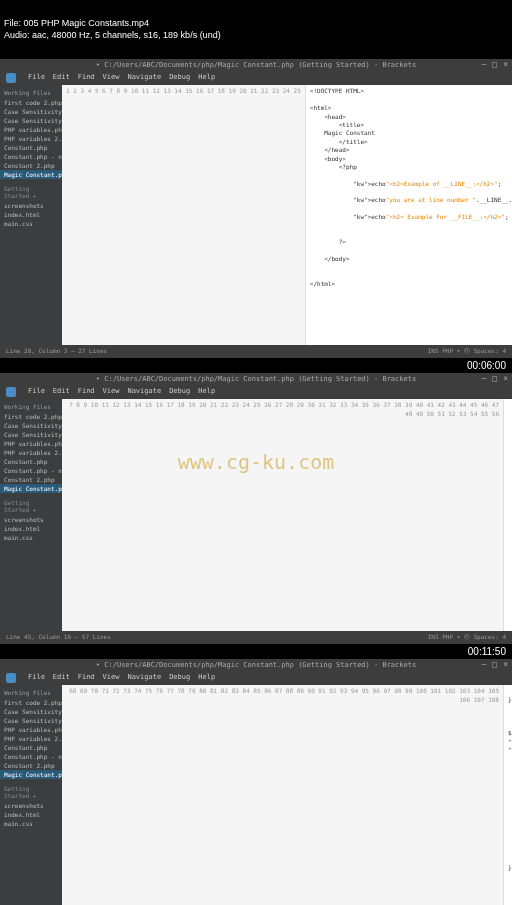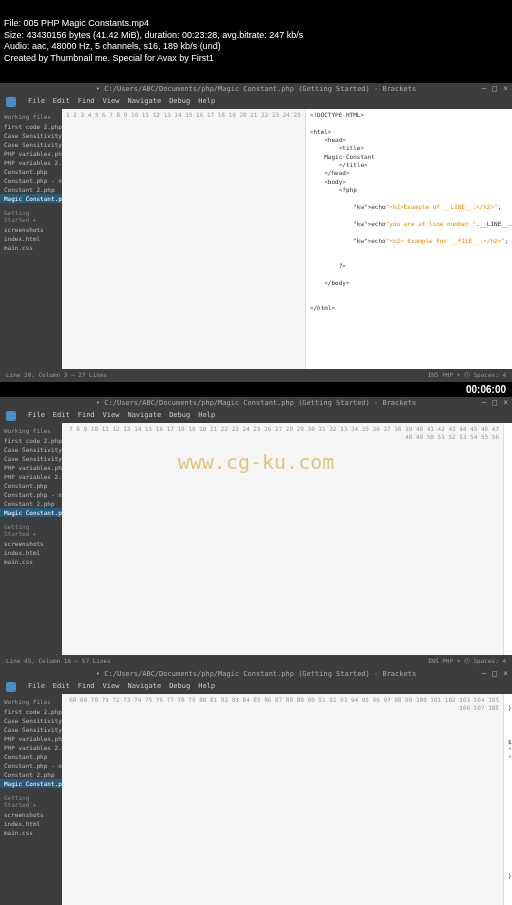--- a/index.html
+++ b/index.html
@@ -119,44 +119,42 @@
       padding: 2px 6px;
       display: flex;
       justify-content: space-between;
     }
     .timestamp {
       background: #000;
       color: #fff;
       text-align: right;
       padding: 2px 6px;
       font-size: 10px;
-      font-weight: bold;
+      font-weight: normal;
       font-family: Arial, sans-serif;
     }
     .watermark {
       position: absolute;
       top: 450px;
       left: 50%;
       transform: translateX(-50%);
       font-size: 20px;
       color: #d4b050;
       opacity: 0.7;
       font-weight: normal;
       z-index: 100;
       pointer-events: none;
     }
   </style>
 </head>
 <body>
 
 <div class="header-info">
   <div>File: 005 PHP Magic Constants.mp4</div>
-  <div>Size: 43430156 bytes (41.42 MiB), duration: 00:23:28, avg.bitrate: 247 kb/s</div>
   <div>Audio: aac, 48000 Hz, 5 channels, s16, 189 kb/s (und)</div>
-  <div>Created by Thumbnail me. Special for Avax by First1</div>
 </div>
 
 <div class="watermark">www.cg-ku.com</div>
 
 <div id="frames">
     <div class="editor-frame">
     <div class="title-bar">
     <span>• C:/Users/ABC/Documents/php/Magic Constant.php (Getting Started) - Brackets</span>
     <div class="window-controls">
       <span>—</span>
@@ -378,20 +376,21 @@
         ?&gt;
        
     &lt;/body&gt;</div>
       </div>
     </div>
     <div class="status-bar">
       <span>Line 45, Column 16 — 57 Lines</span>
       <span>INS    PHP ▾    Ⓞ    Spaces: 4</span>
     </div>
   </div>
+  <div class="timestamp">00:11:50</div>
     <div class="editor-frame">
     <div class="title-bar">
     <span>• C:/Users/ABC/Documents/php/Magic Constant.php (Getting Started) - Brackets</span>
     <div class="window-controls">
       <span>—</span>
       <span>□</span>
       <span>×</span>
     </div>
   </div>
     <div class="menu-bar">

